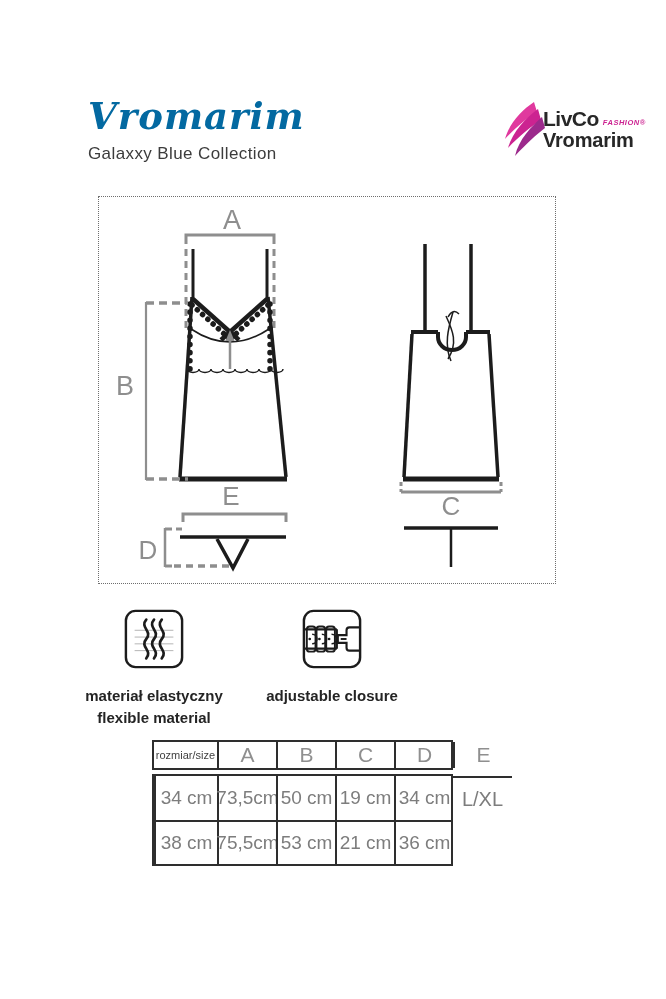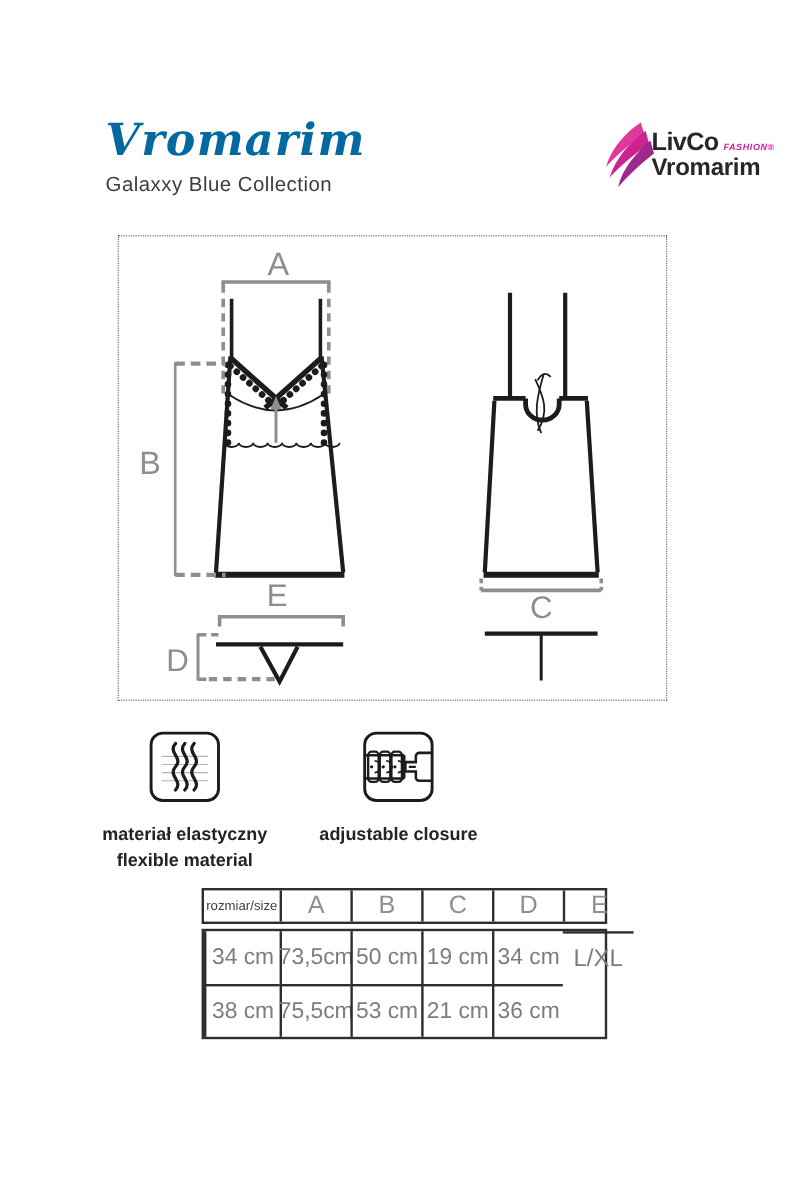--- a/index.html
+++ b/index.html
@@ -26,21 +26,21 @@
             border:1.5px dotted #6e6e6e;box-sizing:border-box;}
   .draw-box svg{display:block;}
 
   
   .feature{position:absolute;top:608px;width:224px;text-align:center;}
   .feature svg{display:block;margin:0 auto 15px auto;}
   .feature .cap{font-size:15px;font-weight:bold;color:#242424;line-height:1.45;}
   .f1{left:42px;} .f2{left:220px;} .f3{left:389px;}
 
   
-  .size-table{position:absolute;left:168px;top:740px;width:338px;}
+  .size-table{position:absolute;left:152px;top:740px;width:301px;}
   .tbl-head,.tbl-body{display:grid;grid-template-columns:63px 59px 59px 59px 59px 59px;
        border:2px solid #2e2e2e;box-sizing:border-box;background:#fff;}
   .tbl-head{height:30px;}
   .tbl-body{margin-top:4px;}
   .cell{display:flex;align-items:center;justify-content:center;box-sizing:border-box;}
   .tbl-head .cell{border-left:2px solid #2e2e2e;font-size:21px;color:#8f8f8f;}
   .tbl-head .cell:first-child{border-left:none;font-size:11px;color:#3f3f3f;}
   .tbl-body .cell{height:44px;border-left:2px solid #2e2e2e;font-size:19px;color:#7d7d7d;}
   .tbl-body .cell.size-col{border-left:none;font-size:20px;}
   .tbl-body .cell.row2{border-top:2px solid #2e2e2e;}

